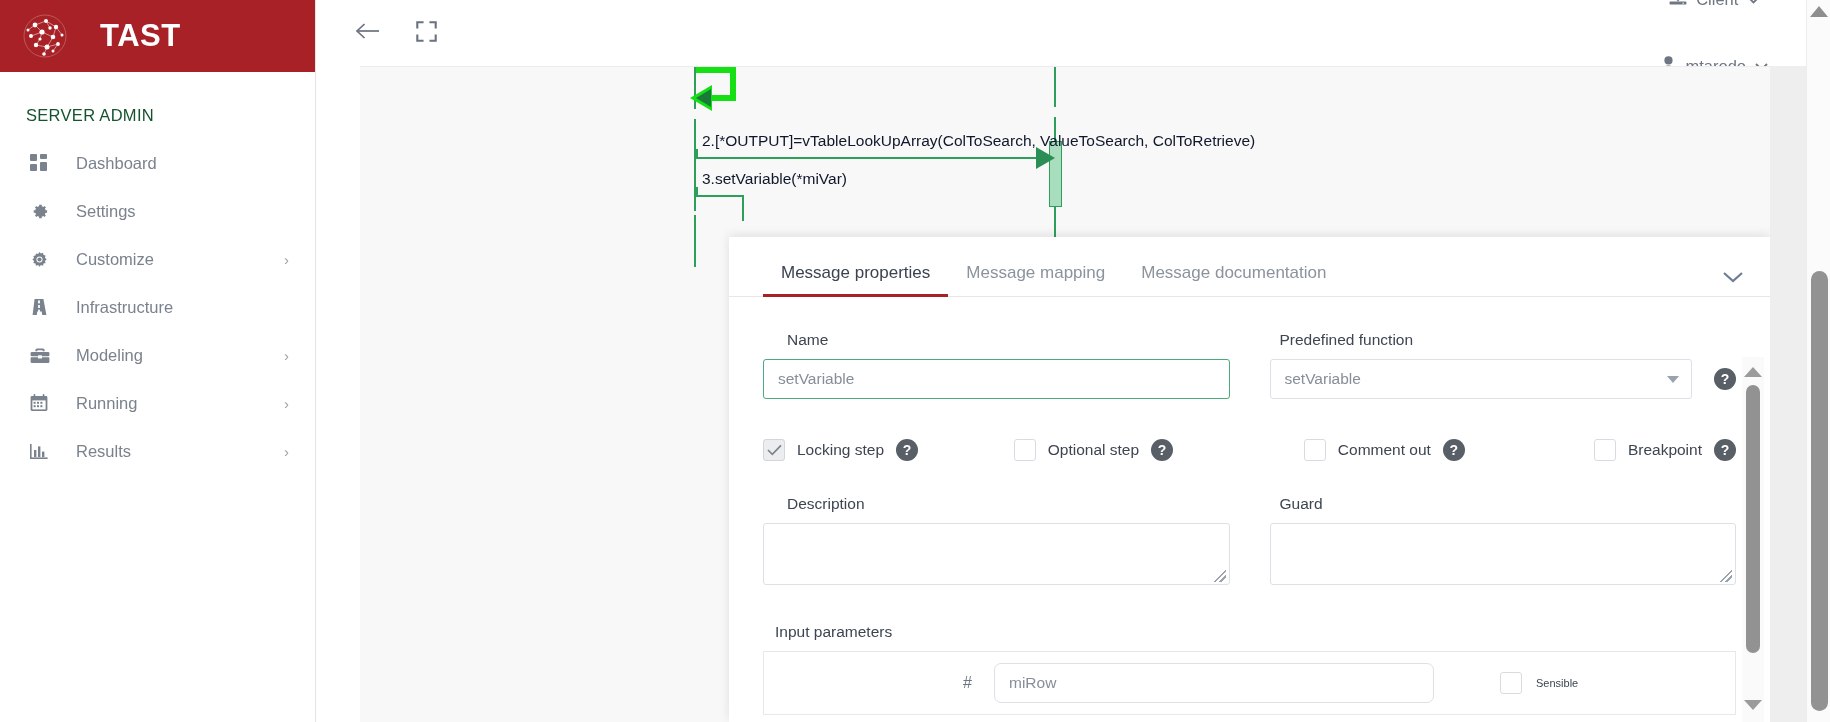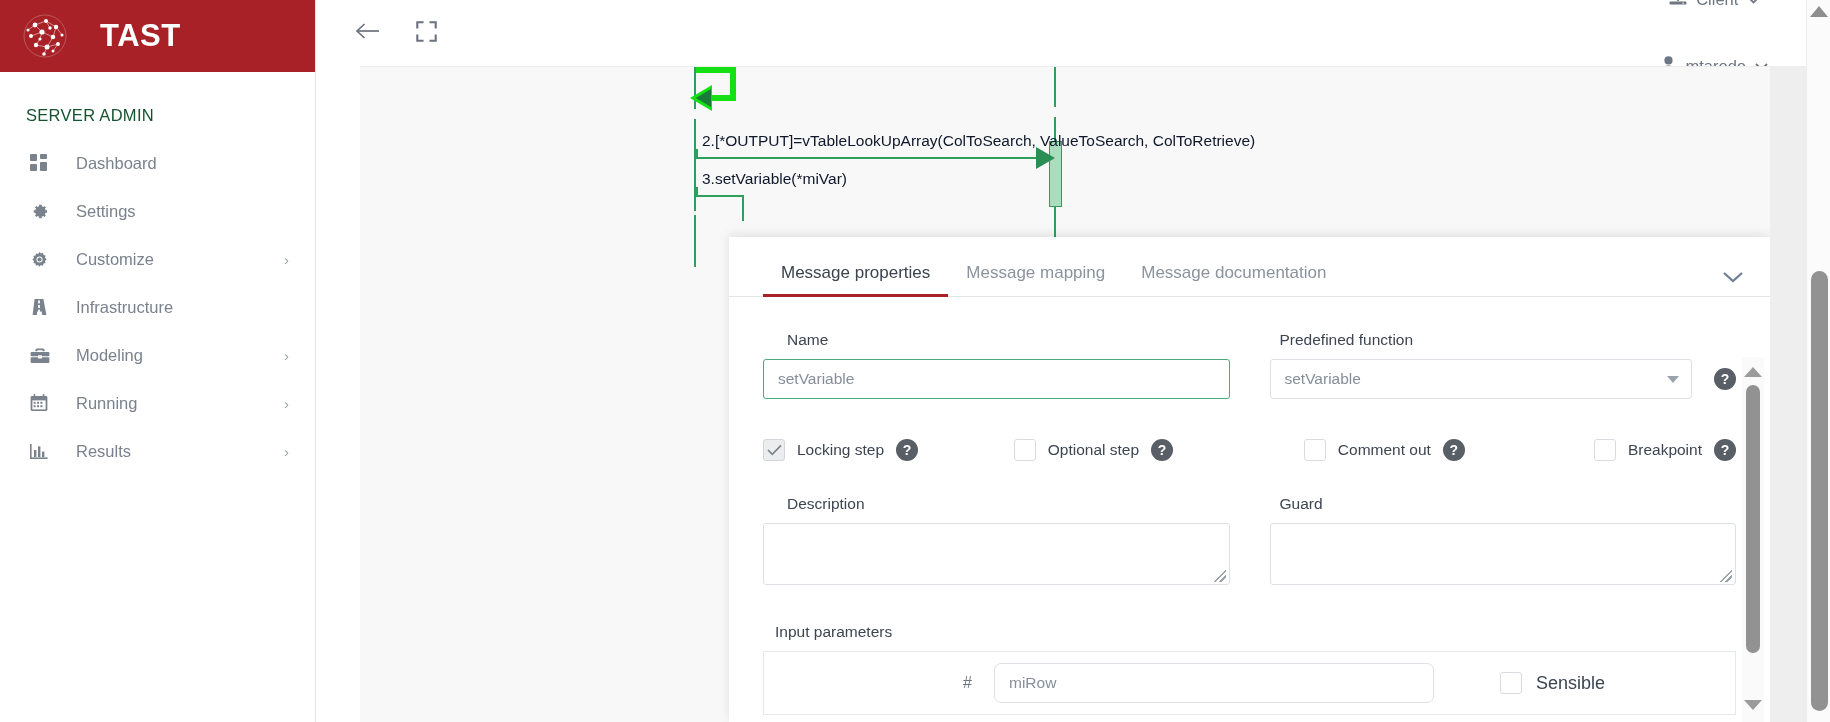--- a/index.html
+++ b/index.html
@@ -192,21 +192,21 @@
     width: 230px; text-align: right; padding-right: 22px;
     color: #6d7682; font-size: 16px;
   }
   .param-input {
     flex: 0 0 440px; height: 40px; border: 1px solid #dde1e6;
     border-radius: 7px; display: flex; align-items: center;
     padding: 0 14px; color: #868e99; font-size: 15.5px; background: #fff;
   }
   .param-sens {
     display: flex; align-items: center; gap: 14px;
-    margin-left: 66px; font-size: 18px; color: #3d4551;
+    margin-left: 66px; font-size: 11px; color: #3d4551;
   }
 
   
   .sb-inner {
     position: absolute; right: 6px; top: 60px; bottom: 0; width: 22px;
     background: #fafafa; display: flex; flex-direction: column;
     align-items: center; z-index: 4;
   }
   .sb-arrow {
     width: 0; height: 0; border-left: 9px solid transparent;

